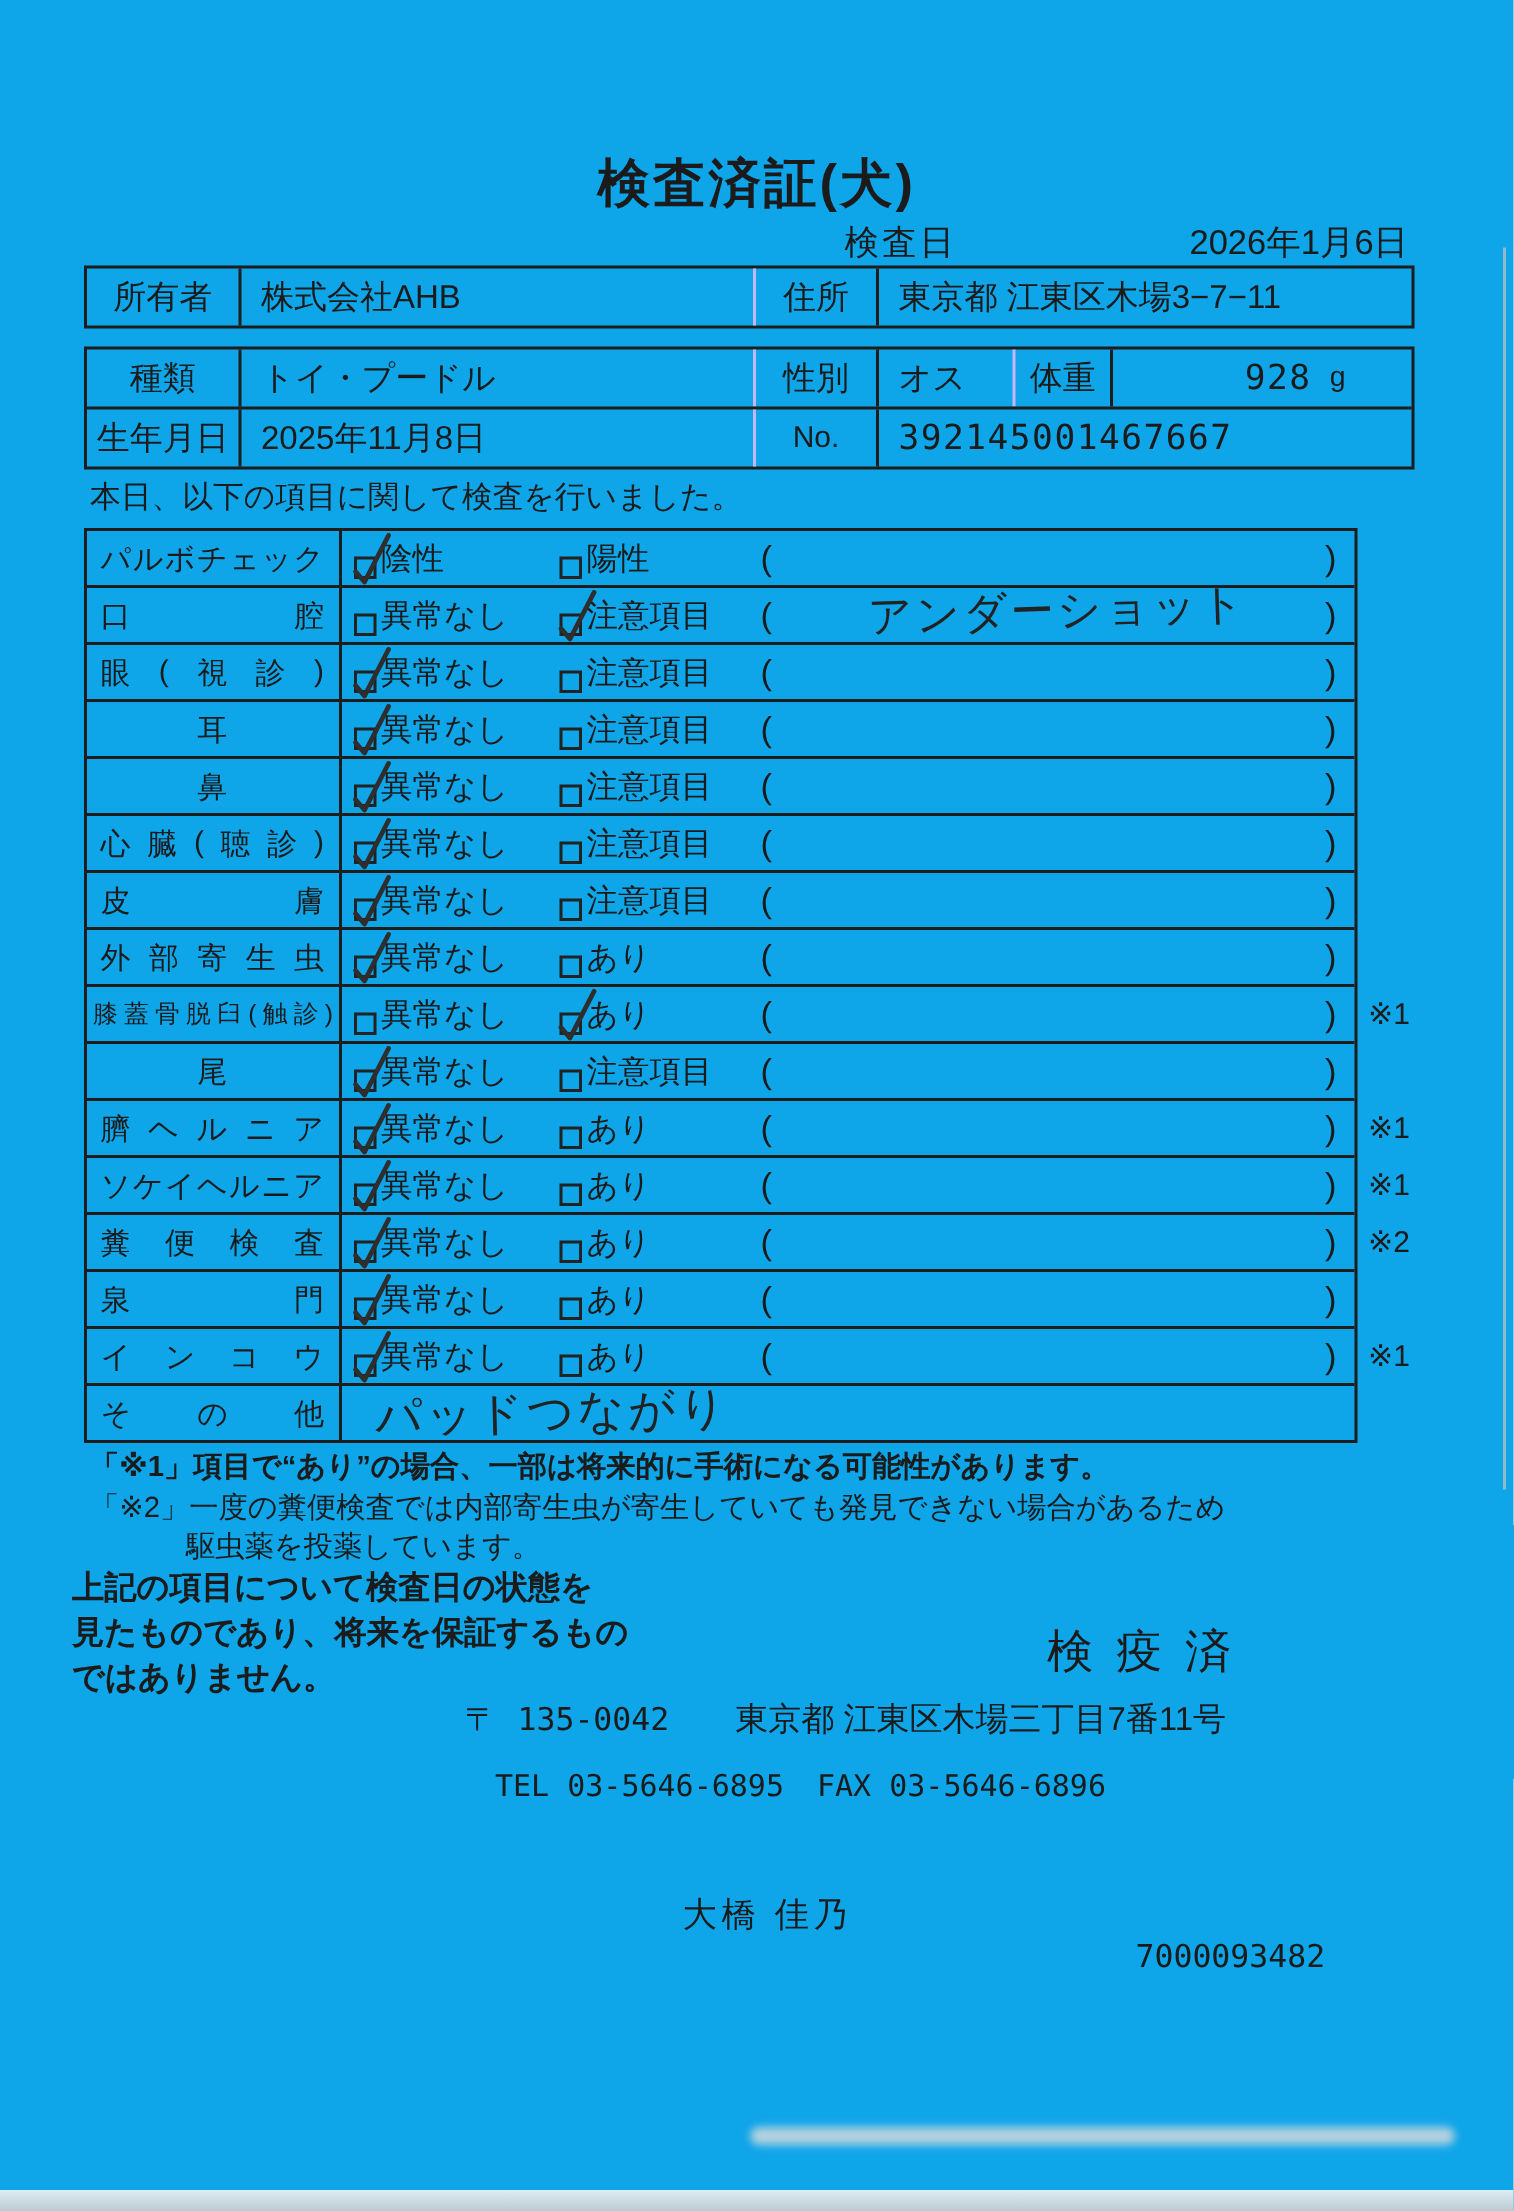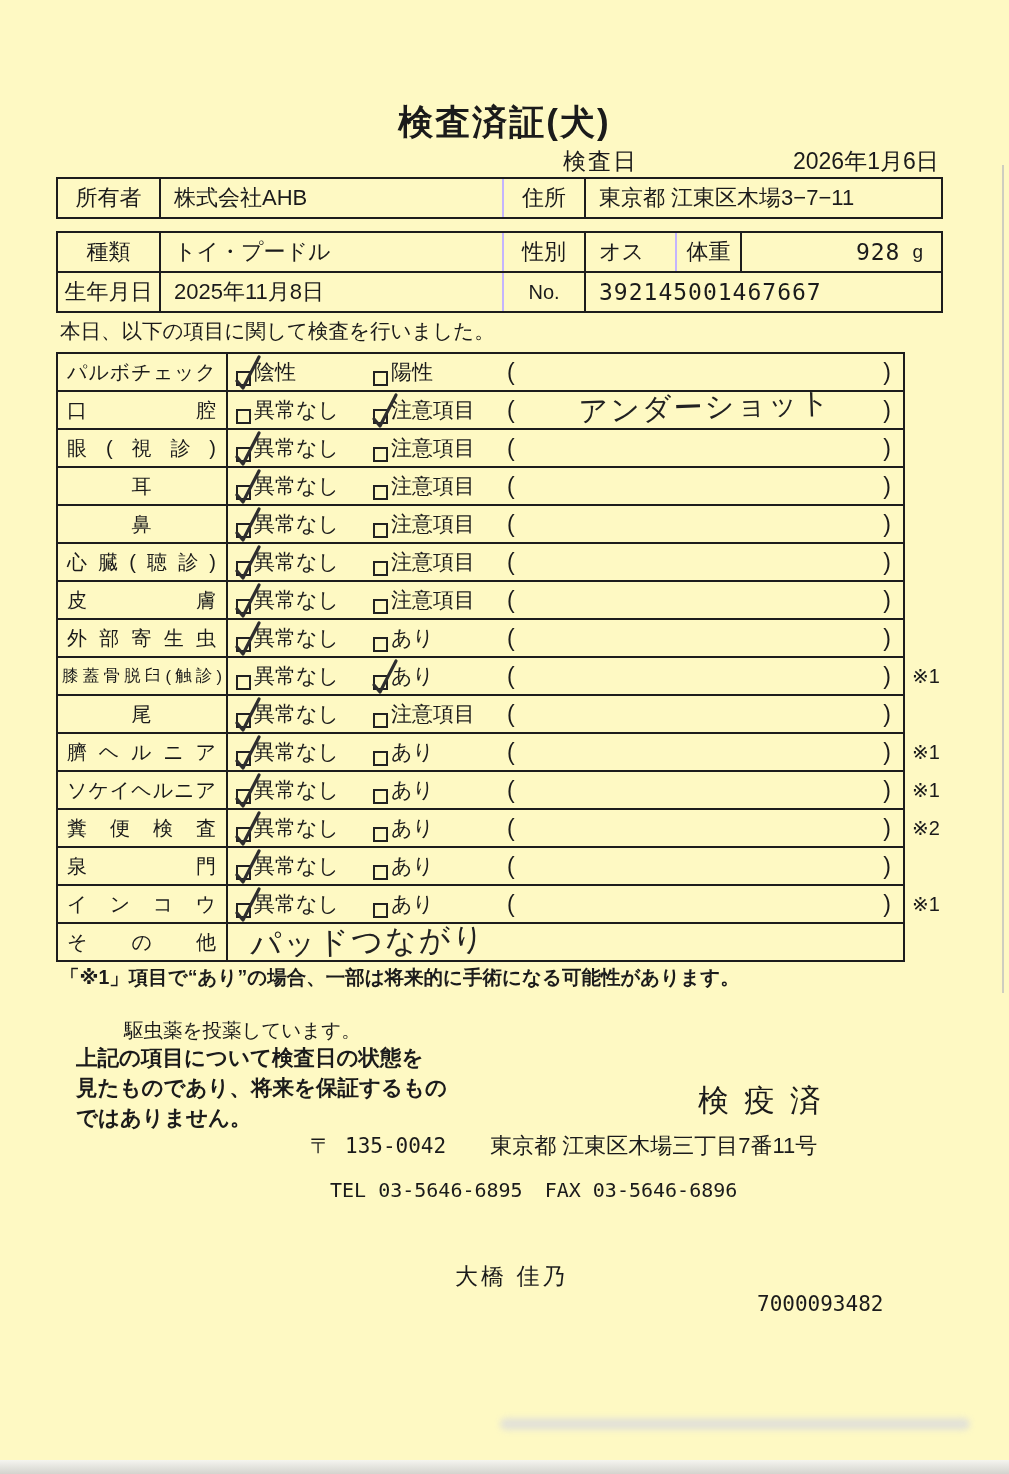--- a/index.html
+++ b/index.html
@@ -1,19 +1,19 @@
 <!DOCTYPE html>
 <html><head>
 <meta charset="utf-8">
 <style>
   html,body{margin:0;padding:0;background:#e9e9e9;}
   .sheet{
     position:relative;
     width:1009px;height:1474px;
-    background:#fef9c3;
+    background:#0ea5e9;
     font-family:"Liberation Sans","DejaVu Sans",sans-serif;
     color:#1b1b1b;
     overflow:hidden;
   }
   .abs{position:absolute;}
   .mono{font-family:"DejaVu Sans Mono","Liberation Mono",monospace;}
 
   
   .title{top:76px;left:0;width:100%;text-align:center;font-size:35px;font-weight:700;letter-spacing:2px;}
   .date-label{top:146px;left:563px;font-size:23px;letter-spacing:2px;}
@@ -25,21 +25,21 @@
   .hrow + .hrow{border-top:2px solid #1d1d1d;}
   .hcell{display:flex;align-items:center;box-sizing:border-box;font-size:22px;}
   .hcell.lab{justify-content:center;border-right:2px solid #1d1d1d;}
   .hcell.val{padding-left:13px;border-right:2px solid #c4b5fd;}
   .hcell.last{border-right:none;flex:1;}
   .t1{top:177px;left:56px;width:887px;height:42px;}
   .t2{top:231px;left:56px;width:887px;height:82px;}
   .w-owner{width:103px;}
   .w-ownerval{width:343px;}
   .w-addr{width:82px;}
-  .weight-val{justify-content:flex-end;padding-right:18px;gap:12px;text-align:right;}
+  .weight-val{justify-content:flex-end;padding-right:44px;gap:12px;text-align:right;}
   .weight-unit{font-size:19px;}
   .no-lab{font-size:20px;}
   .num22{font-size:23px;letter-spacing:1px;}
 
   
   .intro{top:317px;left:60px;font-size:20.5px;}
 
   
   .cl-table{top:352px;left:56px;width:849px;border:2px solid #1d1d1d;box-sizing:border-box;overflow:visible;}
   .cl-row{display:flex;height:36px;position:relative;overflow:visible;}
@@ -62,21 +62,21 @@
   .hand{font-size:29px;color:#222;white-space:nowrap;letter-spacing:2px;}
   .paren .hand{position:absolute;left:50%;top:50%;transform:translate(-50%,-56%) rotate(-2deg);}
   .other-note{margin-left:14px;font-size:31px;transform:rotate(-1.5deg);}
   .cl-mark{position:absolute;left:calc(100% + 9px);top:50%;transform:translateY(-50%);
            font-size:20px;white-space:nowrap;}
 
   
   .note1{top:964px;left:60px;font-size:19.5px;font-weight:bold;}
   .note2a{top:991px;left:60px;font-size:19.5px;}
   .note2b{top:1017px;left:124px;font-size:19.5px;}
-  .disclaimer{top:1043px;left:76px;font-size:21.5px;font-weight:700;line-height:30px;}
+  .disclaimer{top:1043px;left:48px;font-size:21.5px;font-weight:700;line-height:30px;}
   .stamp{top:1080px;left:698px;font-size:31px;letter-spacing:15px;white-space:nowrap;}
 
   
   .postal{top:1131px;left:310px;display:flex;align-items:baseline;font-size:21px;}
   .postal .code{margin-left:14px;font-size:21px;}
   .postal .addr{margin-left:44px;font-size:22px;}
   .telfax{top:1178px;left:330px;display:flex;font-size:20px;gap:22px;}
   .clinic{top:1224px;left:320px;font-size:27px;letter-spacing:1px;}
   .examiner{top:1261px;left:455px;font-size:23px;letter-spacing:3px;}
   .serial{top:1292px;left:757px;font-size:21px;}
@@ -501,20 +501,21 @@
           <span>の</span>
           <span>他</span>
         </div>
         <div class="cl-value">
           <span class="hand other-note">パッドつながり</span>
         </div>
       </div>
     </div>
 
   <p class="abs note1" style="margin:0">「※1」項目で“あり”の場合、一部は将来的に手術になる可能性があります。</p>
+  <p class="abs note2a" style="margin:0">「※2」一度の糞便検査では内部寄生虫が寄生していても発見できない場合があるため</p>
   <p class="abs note2b" style="margin:0">駆虫薬を投薬しています。</p>
 
   <div class="abs disclaimer">
     <div>上記の項目について検査日の状態を</div>
     <div>見たものであり、将来を保証するもの</div>
     <div>ではありません。</div>
   </div>
 
   <div class="abs stamp">検疫済</div>
 

